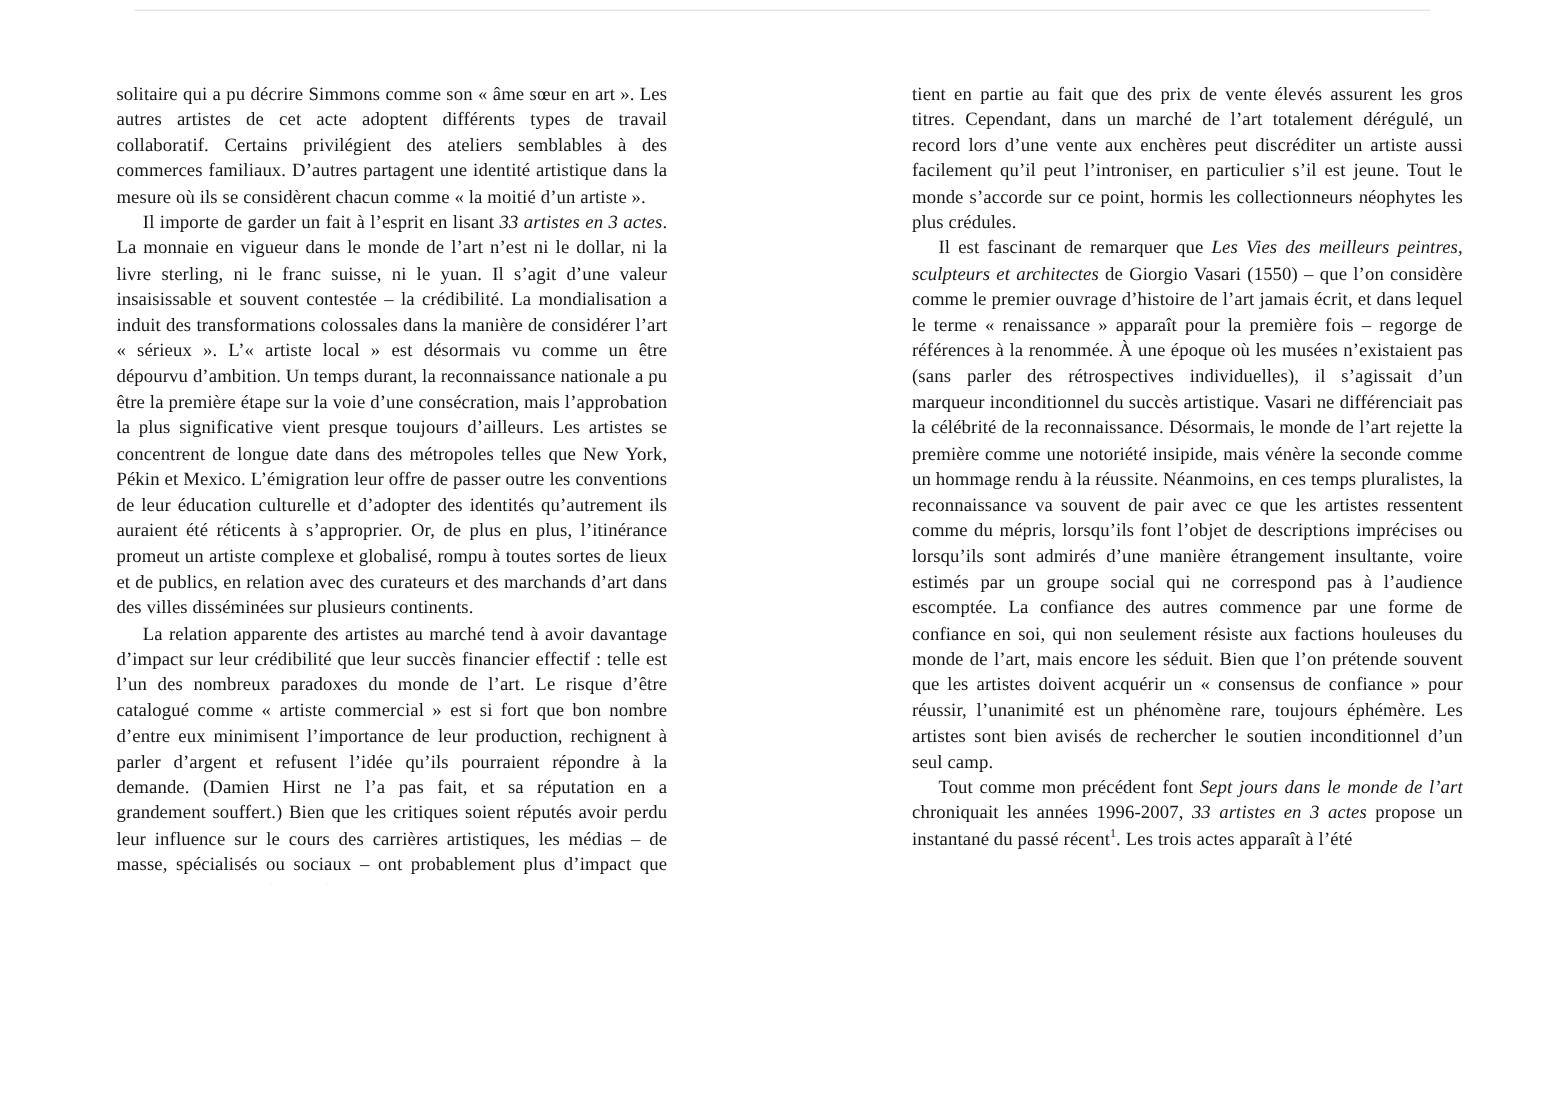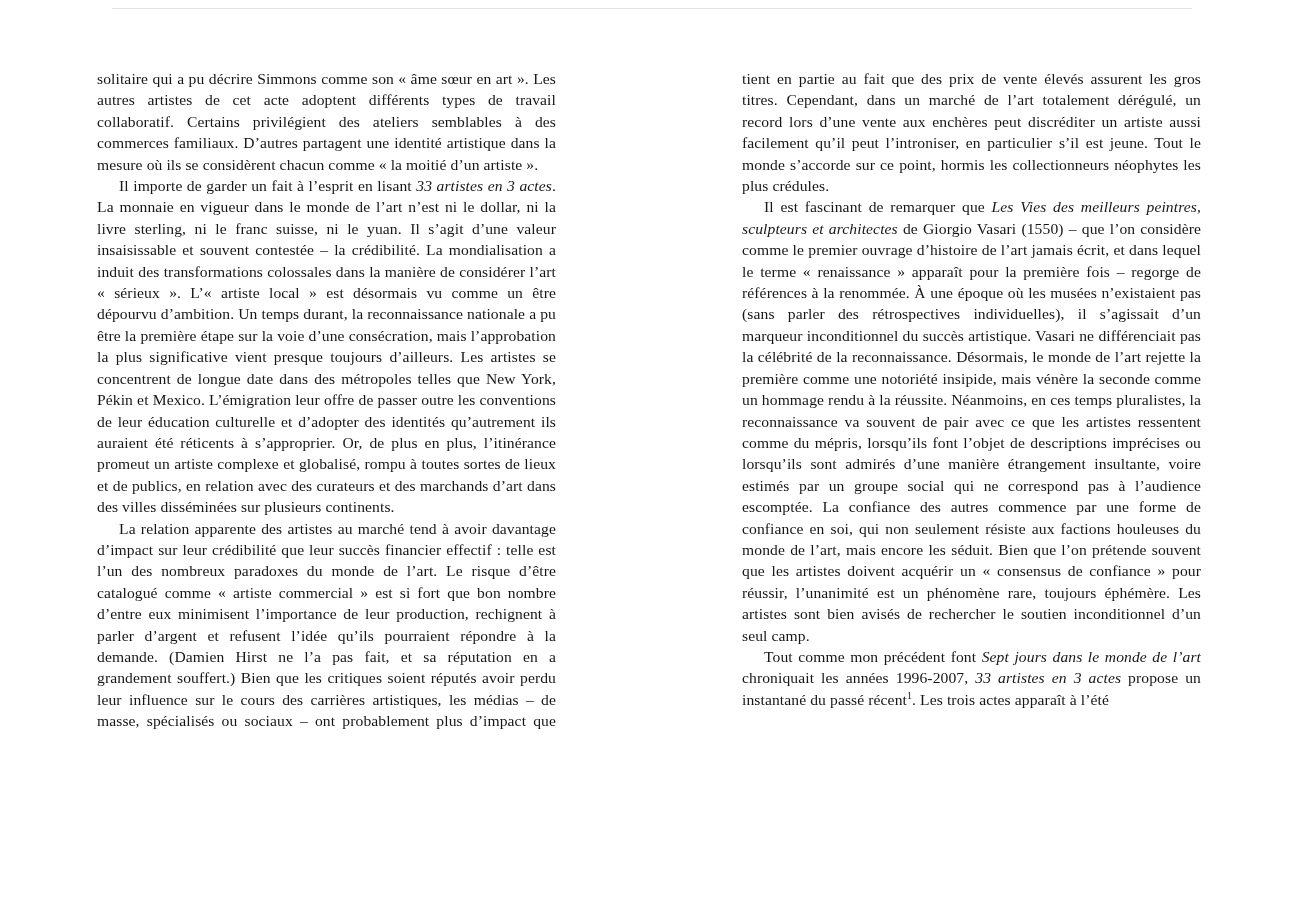--- a/index.html
+++ b/index.html
@@ -24,21 +24,21 @@
     height: 1px;
     background: #e2e2e0;
   }
   .page {
     position: absolute;
     top: 68px;
     width: 459px;
     height: 800px;
   }
   .page-left  { left: 97px; }
-  .page-right { left: 742px; }
+  .page-right { left: 760px; }
   .page-body {
     text-align: justify;
     font-size: 15.6px;
     line-height: 21.4px;
     letter-spacing: 0.1px;
   }
   .para { margin: 0; }
   .para.indent { text-indent: 22px; }
   sup {
     font-size: 10px;

